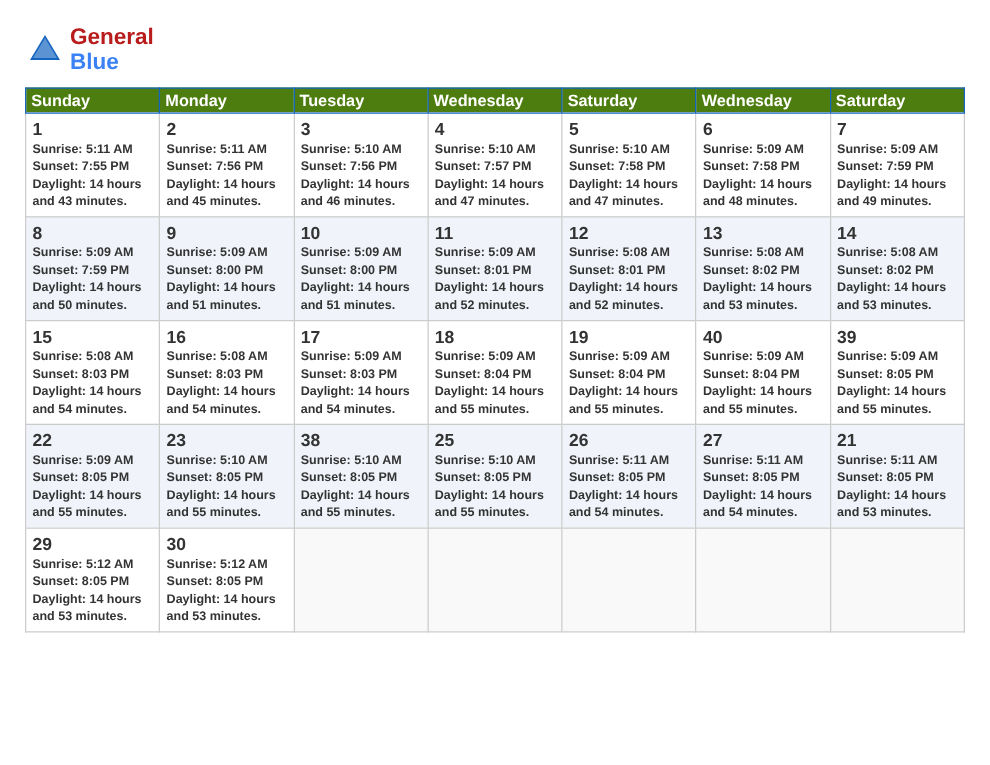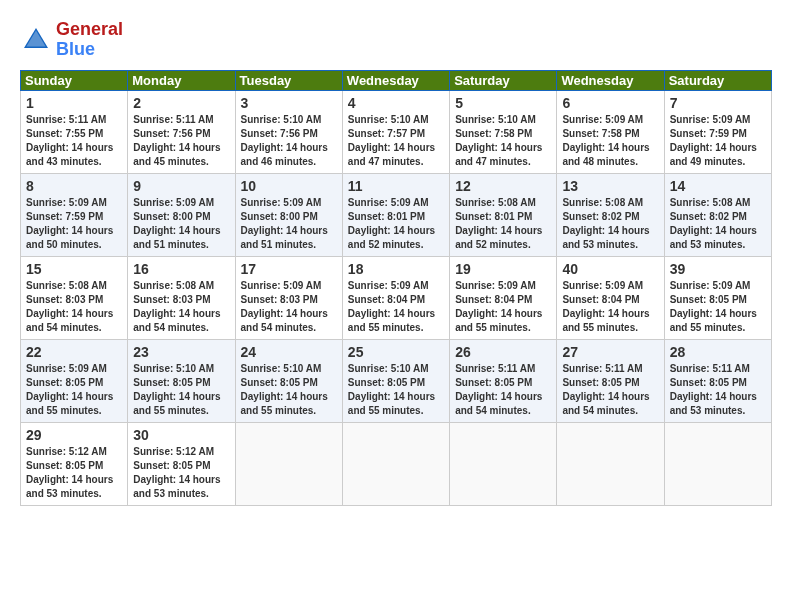--- a/index.html
+++ b/index.html
@@ -214,37 +214,37 @@
       <tr>
         <td>
           <span class="day-num">22</span>
           <div class="day-info">Sunrise: 5:09 AM<br>Sunset: 8:05 PM<br>Daylight: 14 hours<br>and 55 minutes.</div>
         </td>
         <td>
           <span class="day-num">23</span>
           <div class="day-info">Sunrise: 5:10 AM<br>Sunset: 8:05 PM<br>Daylight: 14 hours<br>and 55 minutes.</div>
         </td>
         <td>
-          <span class="day-num">24</span>
+          <span class="day-num">38</span>
           <div class="day-info">Sunrise: 5:10 AM<br>Sunset: 8:05 PM<br>Daylight: 14 hours<br>and 55 minutes.</div>
         </td>
         <td>
           <span class="day-num">25</span>
           <div class="day-info">Sunrise: 5:10 AM<br>Sunset: 8:05 PM<br>Daylight: 14 hours<br>and 55 minutes.</div>
         </td>
         <td>
           <span class="day-num">26</span>
           <div class="day-info">Sunrise: 5:11 AM<br>Sunset: 8:05 PM<br>Daylight: 14 hours<br>and 54 minutes.</div>
         </td>
         <td>
           <span class="day-num">27</span>
           <div class="day-info">Sunrise: 5:11 AM<br>Sunset: 8:05 PM<br>Daylight: 14 hours<br>and 54 minutes.</div>
         </td>
         <td>
-          <span class="day-num">28</span>
+          <span class="day-num">21</span>
           <div class="day-info">Sunrise: 5:11 AM<br>Sunset: 8:05 PM<br>Daylight: 14 hours<br>and 53 minutes.</div>
         </td>
       </tr>
       <tr>
         <td>
           <span class="day-num">29</span>
           <div class="day-info">Sunrise: 5:12 AM<br>Sunset: 8:05 PM<br>Daylight: 14 hours<br>and 53 minutes.</div>
         </td>
         <td>
           <span class="day-num">30</span>

